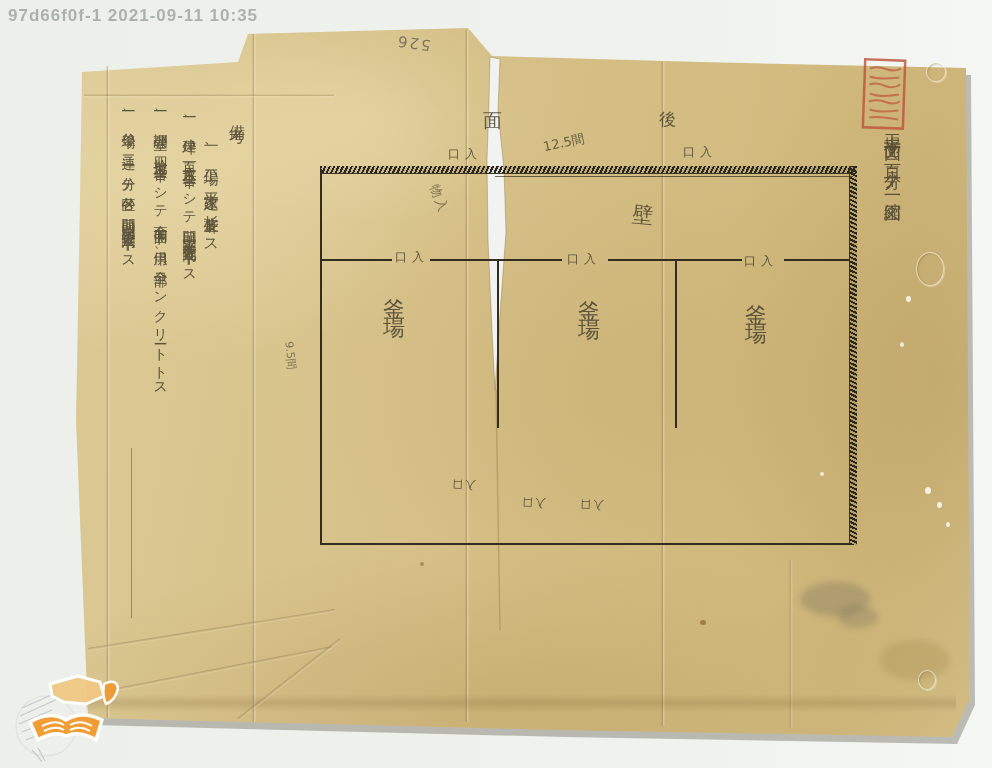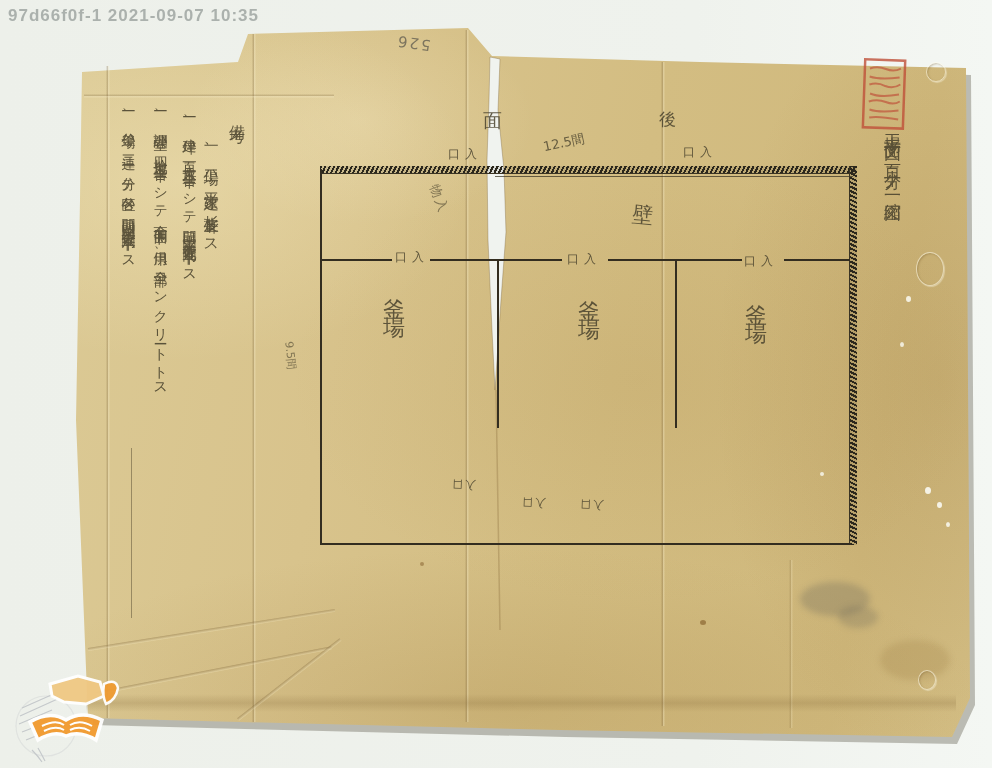--- a/index.html
+++ b/index.html
@@ -94,21 +94,21 @@
   <div class="speck" style="left:820px;top:472px;width:4px;height:4px;background:rgba(250,250,242,.8);"></div>
   <div class="emboss" style="left:916px;top:252px;width:26px;height:32px;"></div>
   <div class="emboss" style="left:926px;top:62px;width:18px;height:18px;"></div>
   <div class="emboss" style="left:918px;top:670px;width:16px;height:18px;"></div>
 
   <svg class="tear-svg" width="992" height="768">
     <polygon points="490,57 500,59 498,110 504,170 506,232 501,300 497,360 495,390 492,330 488,240 487,160 489,100" fill="#f0f3ef" stroke="rgba(120,98,58,.35)" stroke-width="1"></polygon>
     <line x1="496" y1="390" x2="500" y2="630" stroke="rgba(140,112,62,.35)" stroke-width="1.5"></line>
   </svg>
 
-  <div class="scan-ts">97d66f0f-1 2021-09-07 10:35</div>
+  <div class="scan-ts">97d66f0f-1 2021-09-11 10:35</div>
 
   <div class="pencil">526</div>
 
   <svg class="seal" width="46" height="74" viewBox="0 0 46 74">
     <rect x="2" y="2" width="40" height="68" fill="none" stroke="#c0513a" stroke-width="2.5"></rect>
     <path d="M7 11 q8 -3 16 0 q8 3 15 -1 M7 19 q10 3 30 0 M7 27 q8 -3 16 1 q8 3 15 -2 M8 36 q10 4 29 0 M7 44 q9 -3 17 0 q8 3 14 -1 M8 52 q10 3 29 0 M8 60 q9 -2 29 1" fill="none" stroke="#c0513a" stroke-width="2" opacity=".85"></path>
   </svg>
 
   <div class="title-col vtext hand">
     <span>工場平面図</span><span class="gap"></span><span>百二十分ノ一縮図</span>

